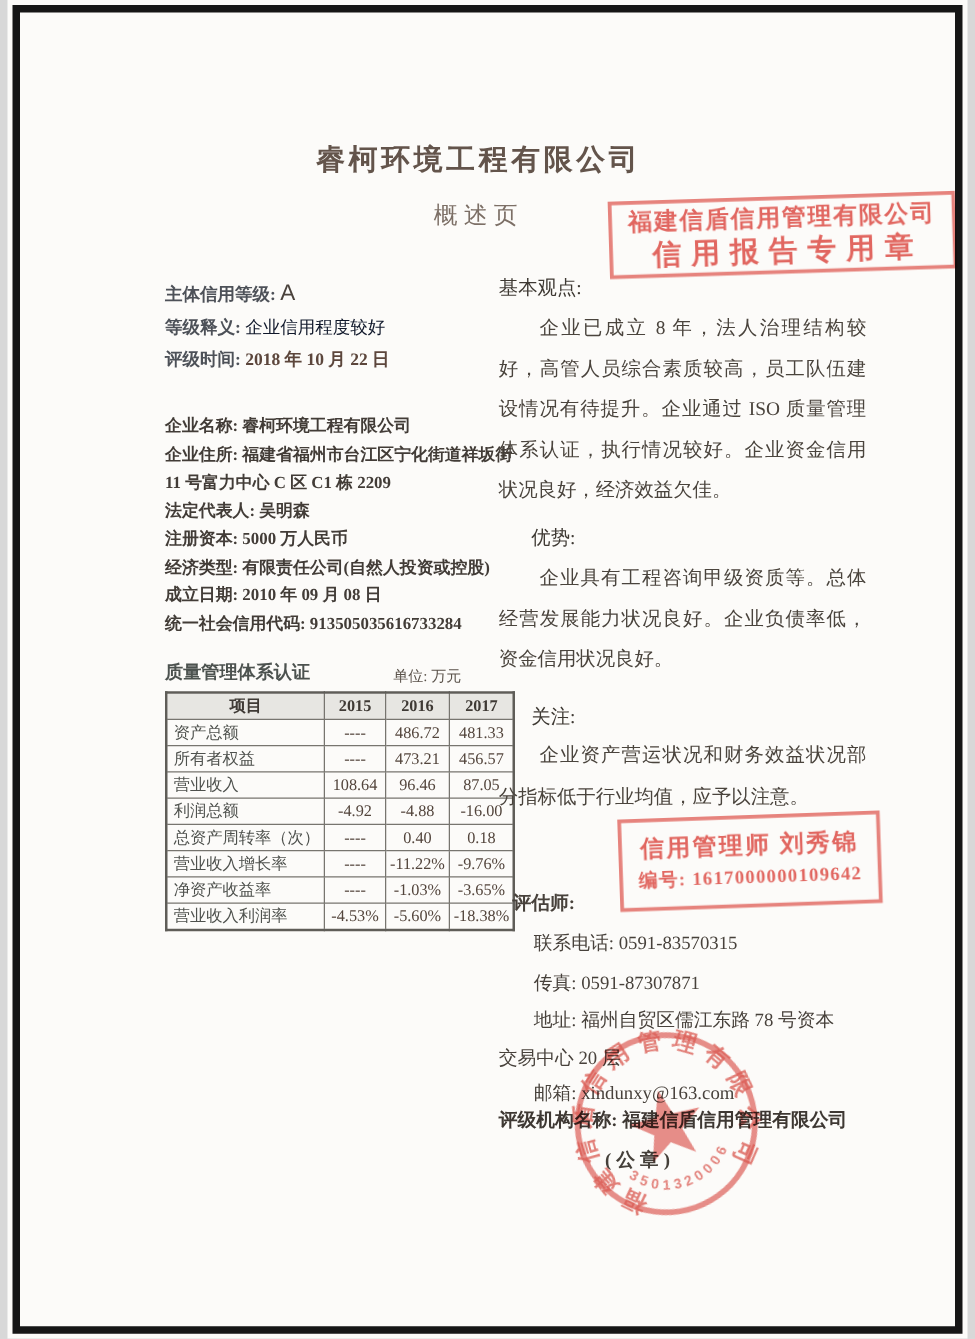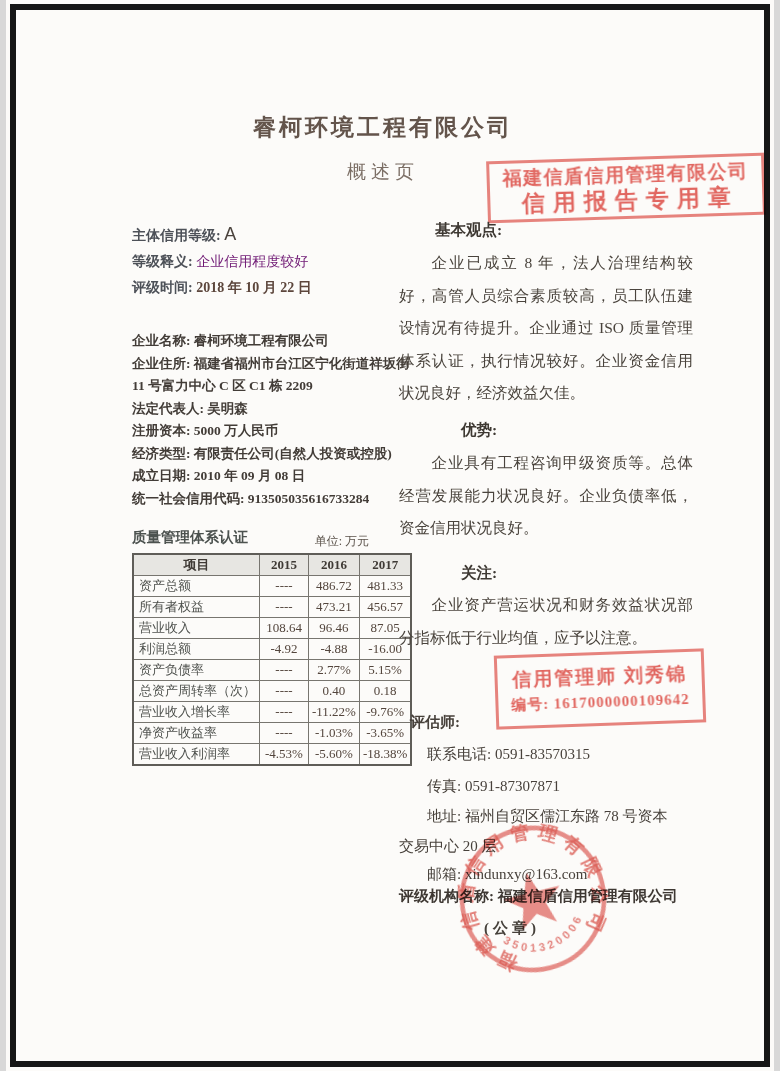--- a/index.html
+++ b/index.html
@@ -35,40 +35,40 @@
   .stamp-top{left:481px;top:157px;width:272px;height:56px;transform:rotate(-1.8deg);}
   .stamp-top .l1{font-size:19px;letter-spacing:1.5px;line-height:24px;}
   .stamp-top .l2{font-size:23px;letter-spacing:8px;line-height:27px;text-indent:8px;}
   .stamp-mid{left:489px;top:652px;width:204px;height:68px;transform:rotate(-2deg);}
   .stamp-mid .l1{font-size:19px;letter-spacing:2px;line-height:26px;}
   .stamp-mid .l2{font-size:15px;letter-spacing:1px;line-height:24px;}
   .stamp-round{left:447px;top:819px;width:160px;height:160px;transform:rotate(-14deg);opacity:.88;}
   
   .rating{left:126px;top:221px;width:272px;font-size:14px;line-height:26px;}
   .rating .lbl{font-weight:bold;color:#4d5158;}
-  .rating .val{color:#701a75;text-align:right;}
+  .rating .val{color:#0f172a;text-align:right;}
   .rating .grade{font-family:"Liberation Sans","DejaVu Sans",sans-serif;font-size:18px;color:#4a423c;}
   .rating .date{font-weight:bold;color:#5c463c;}
   .company{
     left:126px;top:330px;width:278px;
     font-size:13.5px;font-weight:bold;line-height:22.5px;color:#423c37;
   }
   .fin-title{left:126px;top:528px;font-size:14.5px;font-weight:bold;color:#4c524f;}
   .fin-unit{left:126px;top:533px;width:237px;text-align:right;font-size:12px;color:#5a524a;}
   table.fin{
     left:126px;top:553px;border-collapse:collapse;table-layout:fixed;
     border:2px solid #5f5d58;font-size:13px;color:#4b443d;
   }
   table.fin th,table.fin td{border:1px solid #77756f;padding:1px 3px;height:18px;overflow:hidden;white-space:nowrap;}
   table.fin th{background:#e7e6e2;font-weight:bold;text-align:center;color:#3f3a35;}
   table.fin td.name{text-align:left;padding-left:5px;color:#4e514d;}
   table.fin td.num{text-align:center;color:#53453c;}
   .c0{width:106px}.c1{width:42px}.c2{width:42px}.c3{width:44px}
   
-  .sec-head{font-size:15.5px;font-weight:bold;color:#3e3933;margin-left:36px;}
+  .sec-head{font-size:15.5px;font-weight:normal;color:#3e3933;}
   .sec-body{
     width:294px;font-size:15.5px;line-height:32.5px;
     text-align:justify;text-indent:2.1em;color:#4a443d;
   }
   .h-overview{left:393px;top:220px;}
   .b-overview{left:393px;top:247px;}
   .h-strength{left:419px;top:420px;}
   .b-strength{left:393px;top:447px;}
   .h-concern{left:419px;top:563px;}
   .b-concern{left:393px;top:589px;}
@@ -151,26 +151,20 @@
         <td class="num">96.46</td>
         <td class="num">87.05</td>
       </tr>
       <tr>
         <td class="name">利润总额</td>
         <td class="num">-4.92</td>
         <td class="num">-4.88</td>
         <td class="num">-16.00</td>
       </tr>
       <tr>
-        <td class="name">资产负债率</td>
-        <td class="num">----</td>
-        <td class="num">2.77%</td>
-        <td class="num">5.15%</td>
-      </tr>
-      <tr>
         <td class="name">总资产周转率（次）</td>
         <td class="num">----</td>
         <td class="num">0.40</td>
         <td class="num">0.18</td>
       </tr>
       <tr>
         <td class="name">营业收入增长率</td>
         <td class="num">----</td>
         <td class="num">-11.22%</td>
         <td class="num">-9.76%</td>

